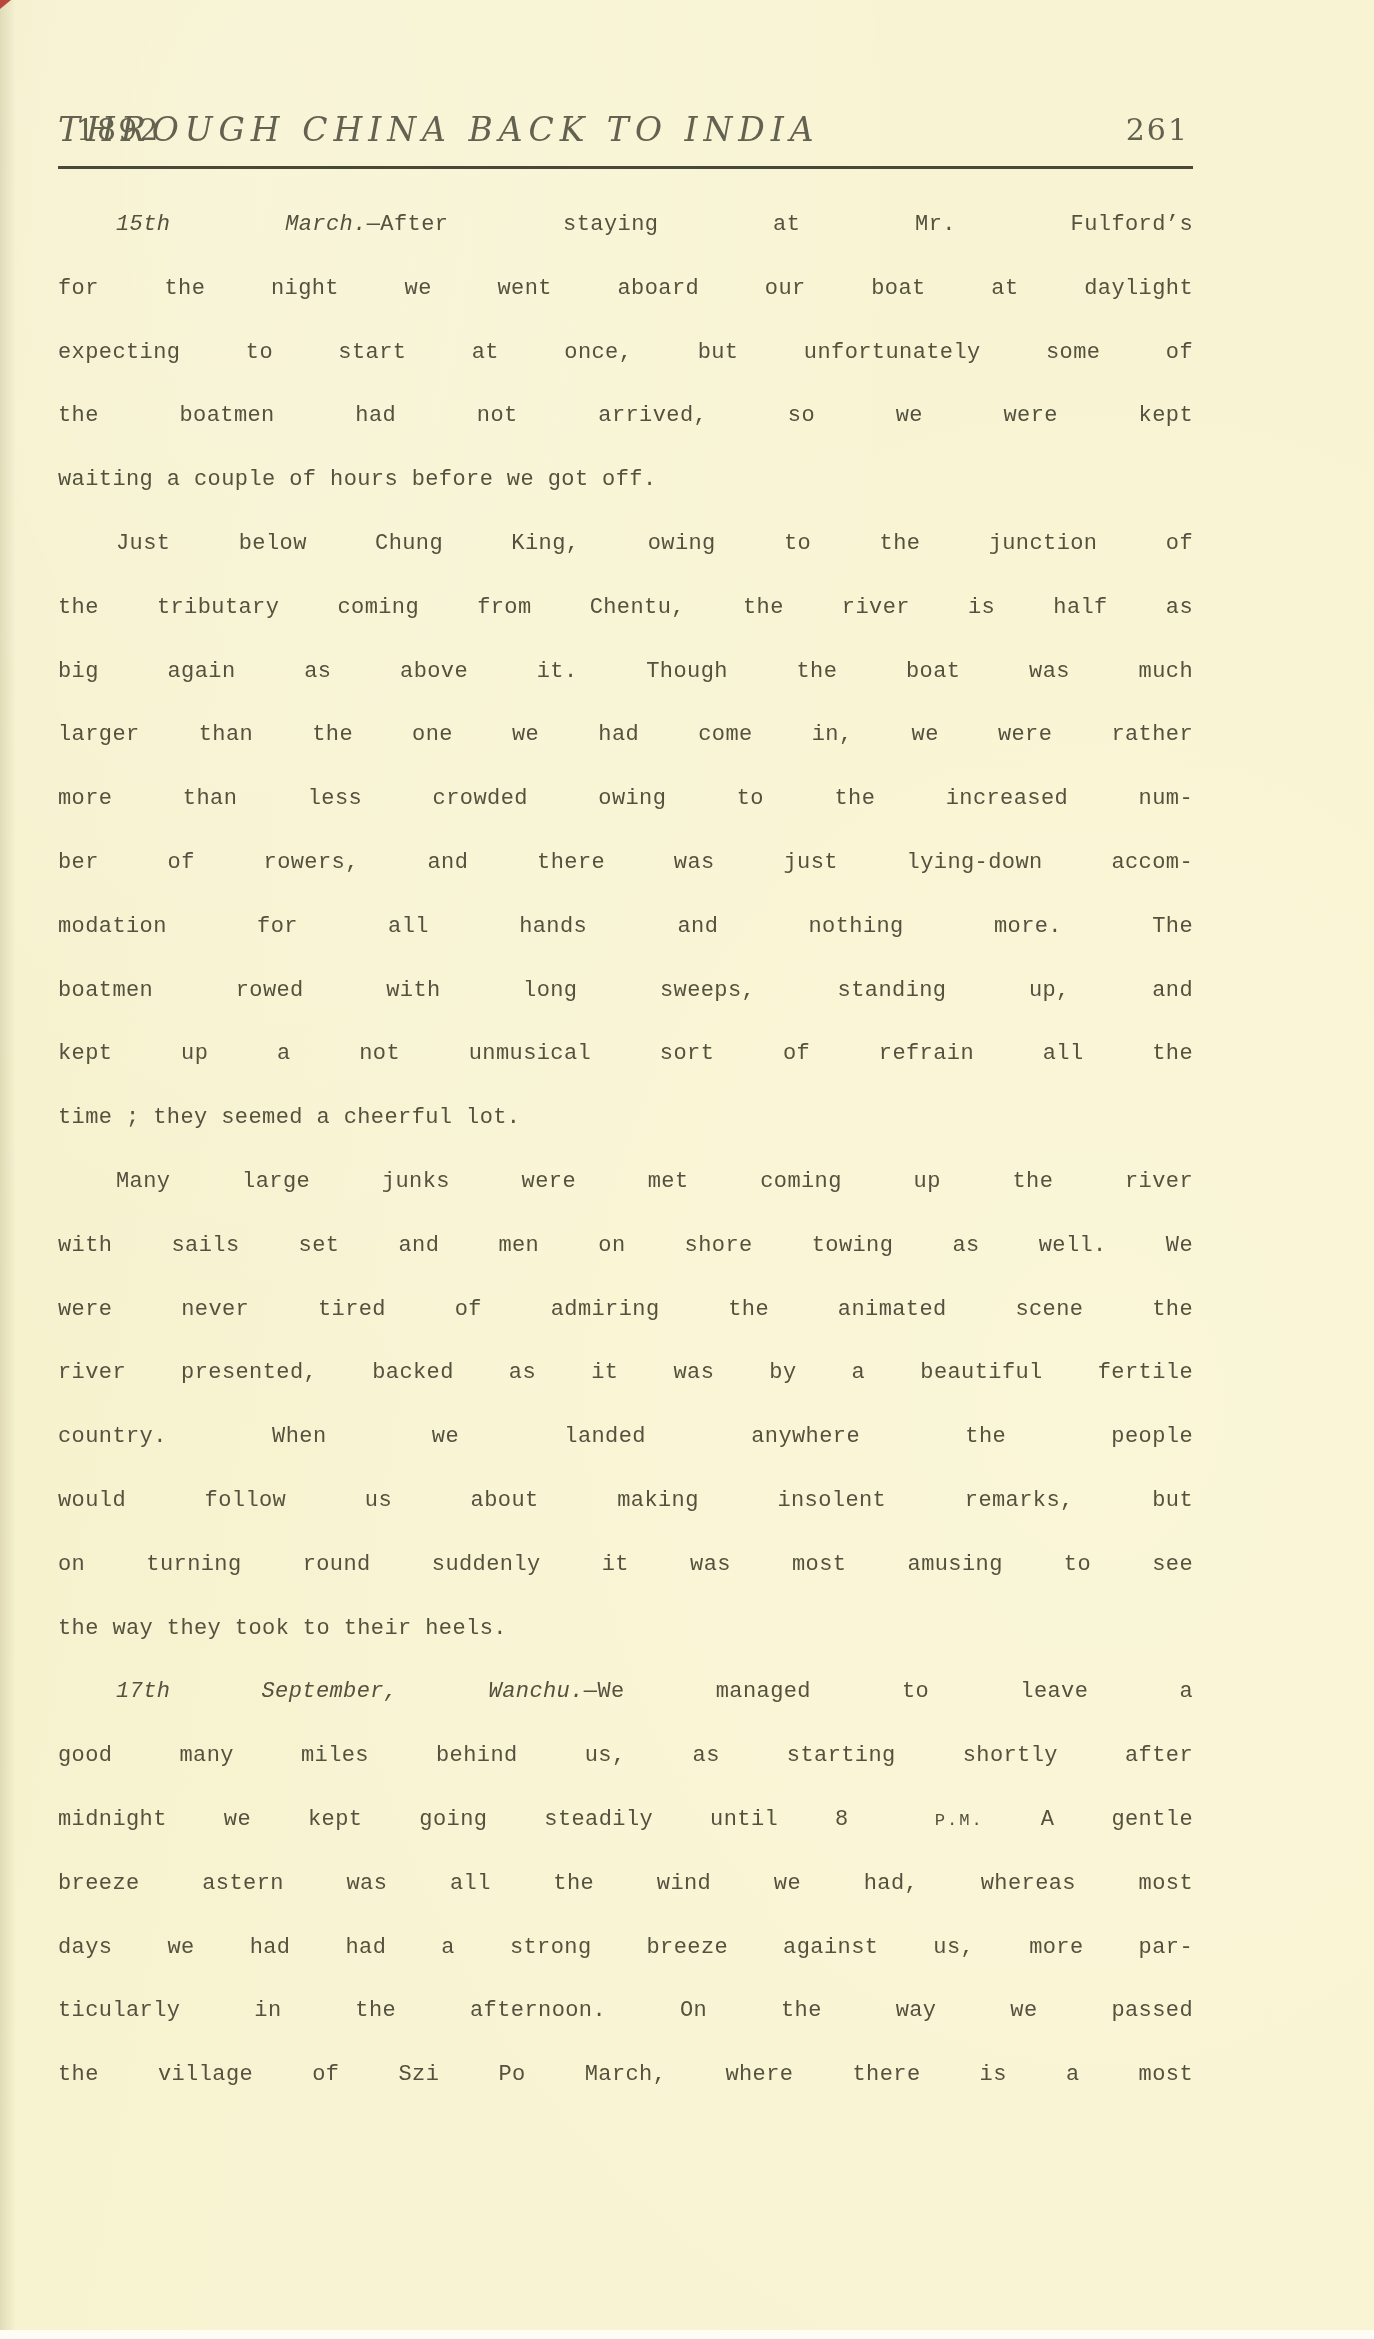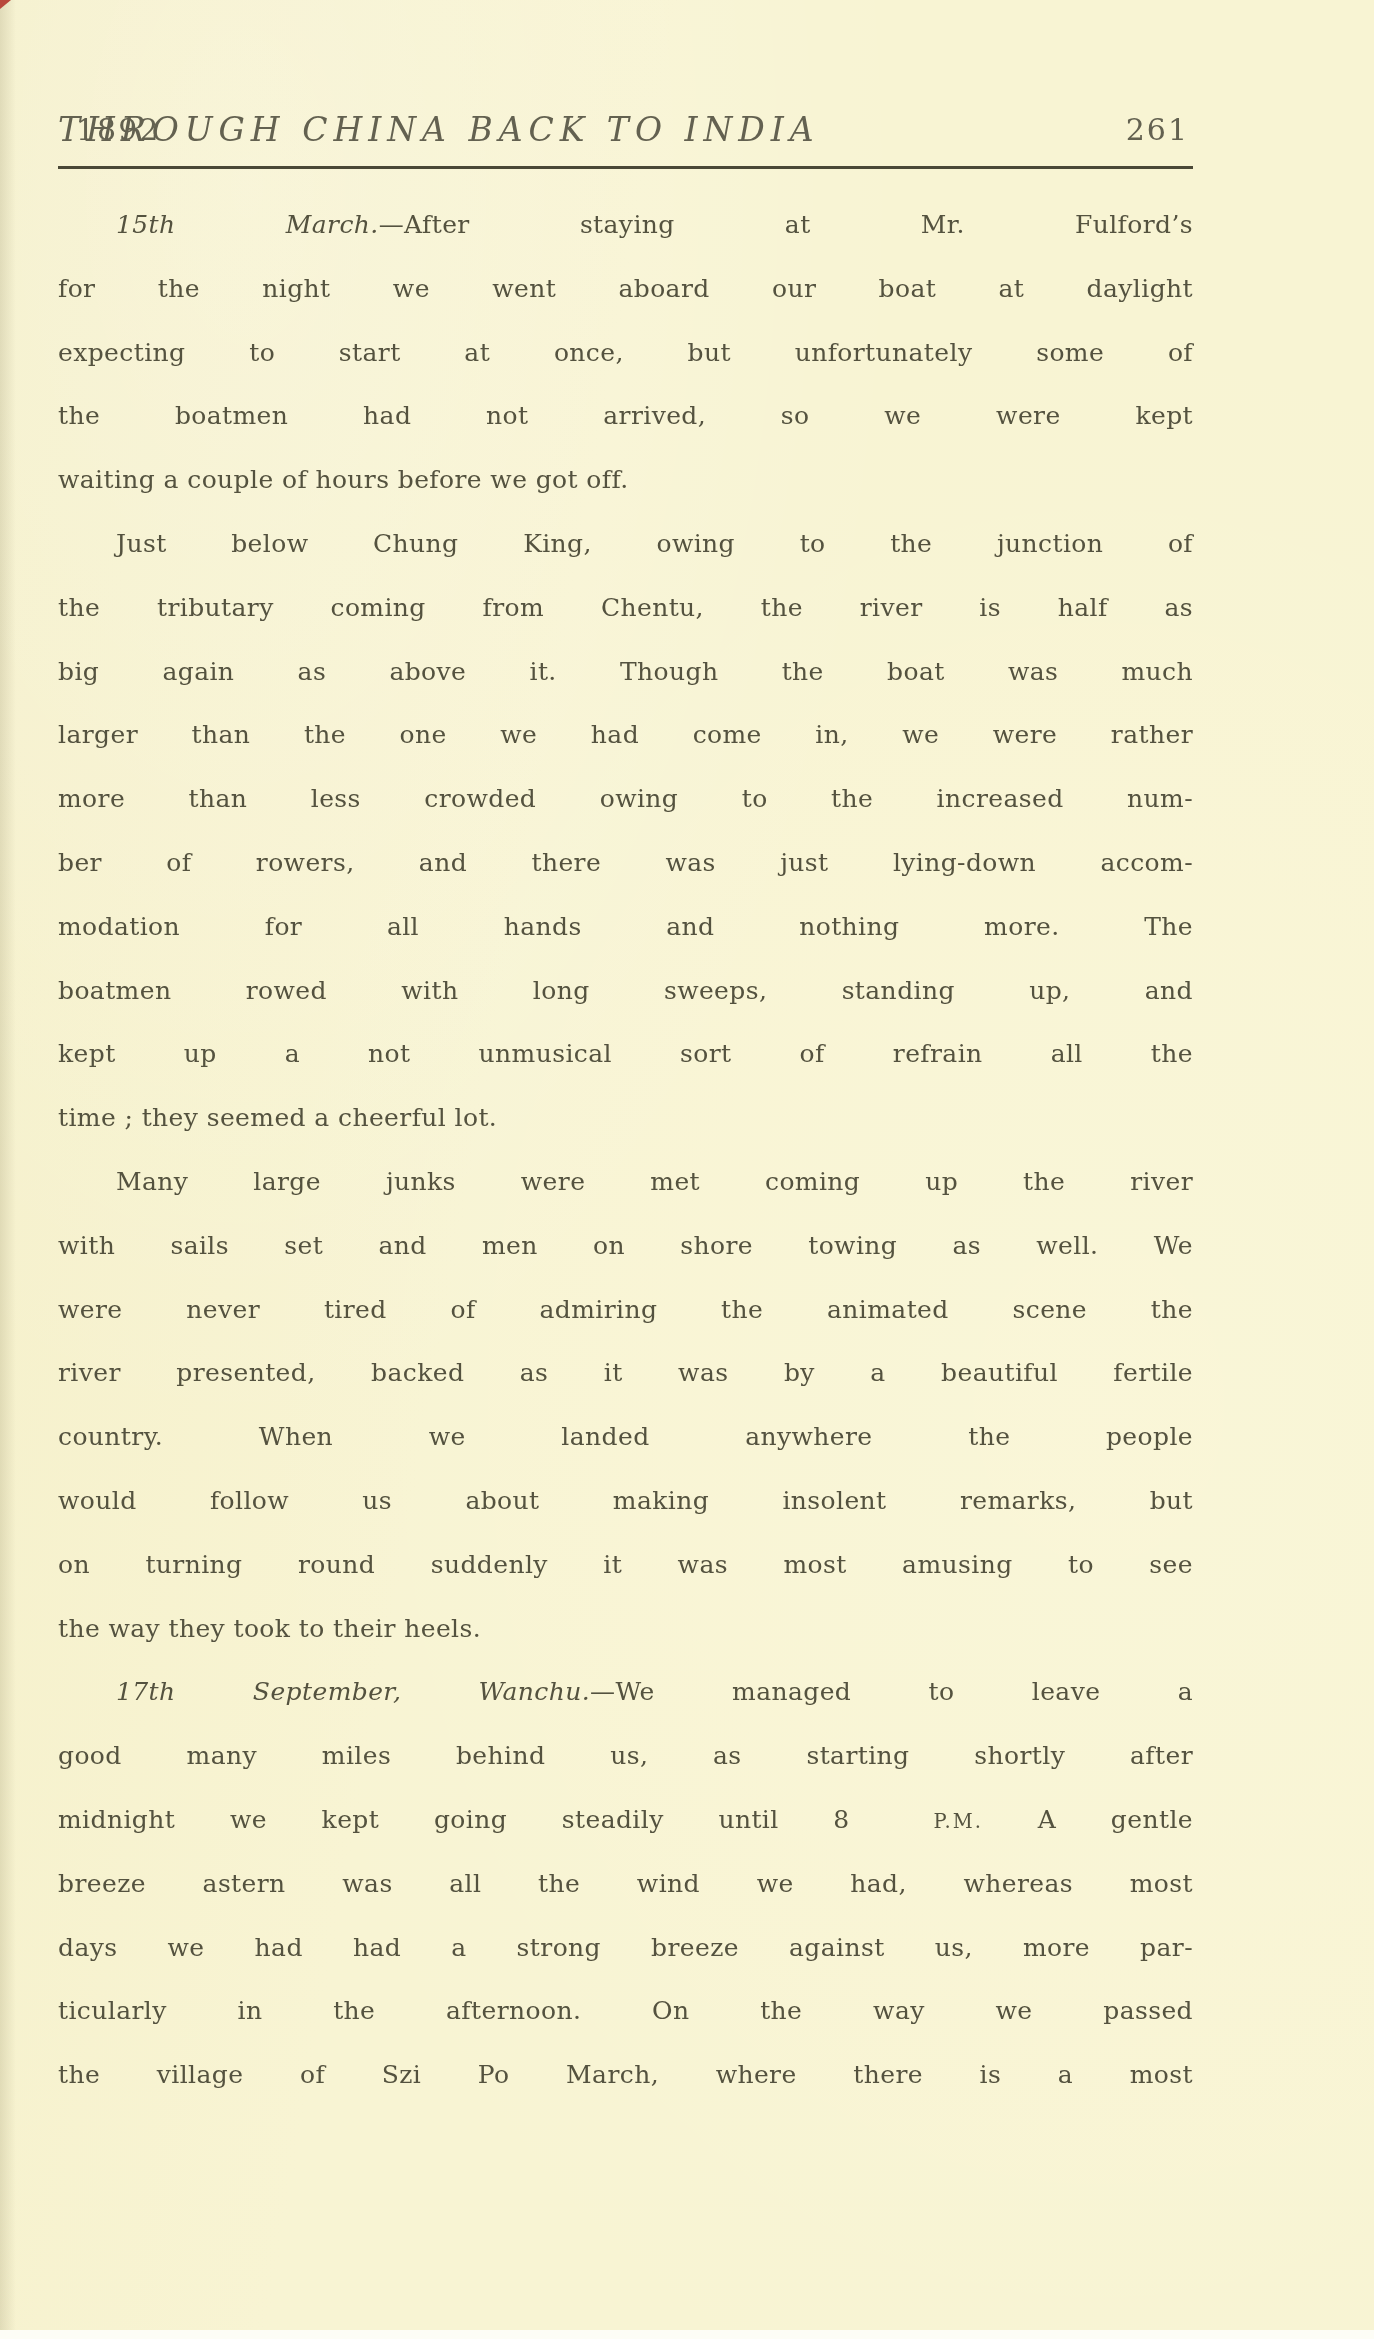--- a/index.html
+++ b/index.html
@@ -46,25 +46,26 @@
   }
   .rule {
     position:absolute; top:166px; left:58px; width:1135px; height:3px;
     background: var(--rule, #4a4836);
   }
   .body-text {
     position:absolute; top:193px; left:58px; width:1135px;
   }
   .line {
     height:63.8px; line-height:63.8px;
-    font-size:25px;
+    font-size:22px;
     letter-spacing:0.4px;
     text-align:justify;
     text-align-last:justify;
     white-space:normal;
+    font-family:Liberation Mono, monospace;
   }
   .line.first { text-indent:58px; }
   .line.end   { text-align-last:left; }
   .it { font-style:italic; }
   .sc { font-size:0.78em; letter-spacing:2px;margin-left:29px; }
   .bottom-strip {
     position:absolute; bottom:0; left:0; right:0; height:9px;
     background: var(--bottom-strip, #fdfdf6);
   }
 </style>

